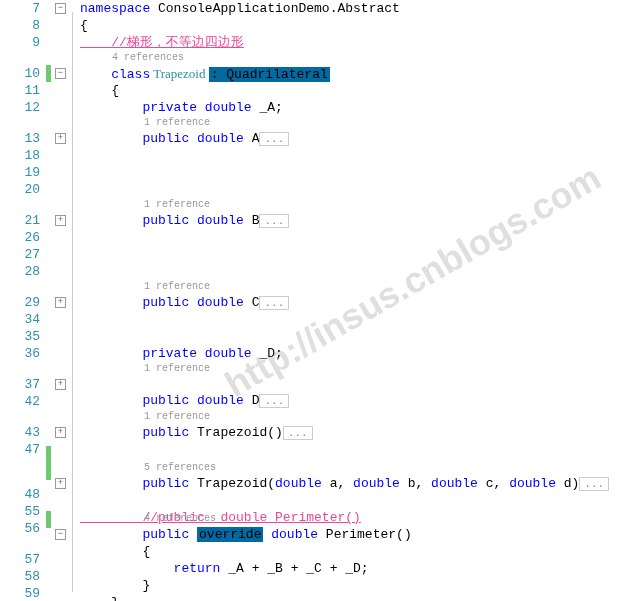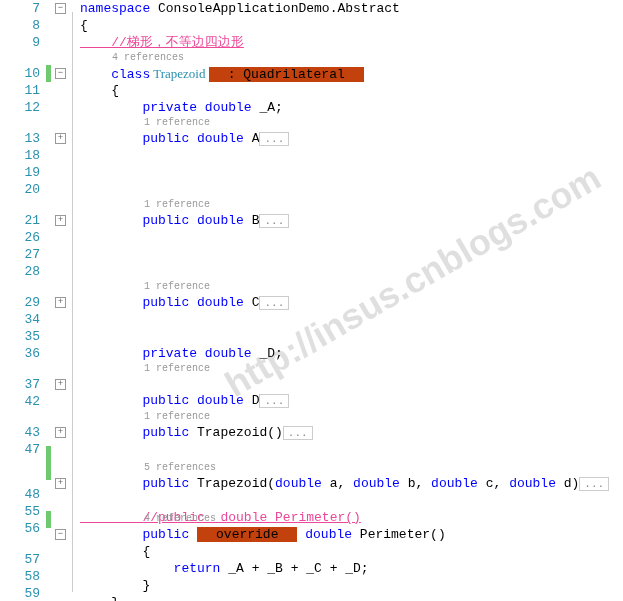--- a/index.html
+++ b/index.html
@@ -85,21 +85,21 @@
     line-height: 14px;
     font-size: 10px;
     color: #999;
     position: absolute;
     left: 0;
     white-space: pre;
   }
   .kw { color: #0000ff; }
   .type { color: #2b91af; font-family: Liberation Serif, serif; }
   .comment { color: #ec4899; text-decoration: underline; }
-  .hl-orange { background: #c2410c; color: #000; padding: 0 19px; }
+  .hl-orange { background: #0369a1; color: #000; padding: 0 2px; }
   .collapsed-box {
     border: 1px solid #ccc;
     padding: 0 4px;
     color: #888;
     font-size: 11px;
   }
   .watermark {
     position: absolute;
     left: 200px;
     top: 260px;

